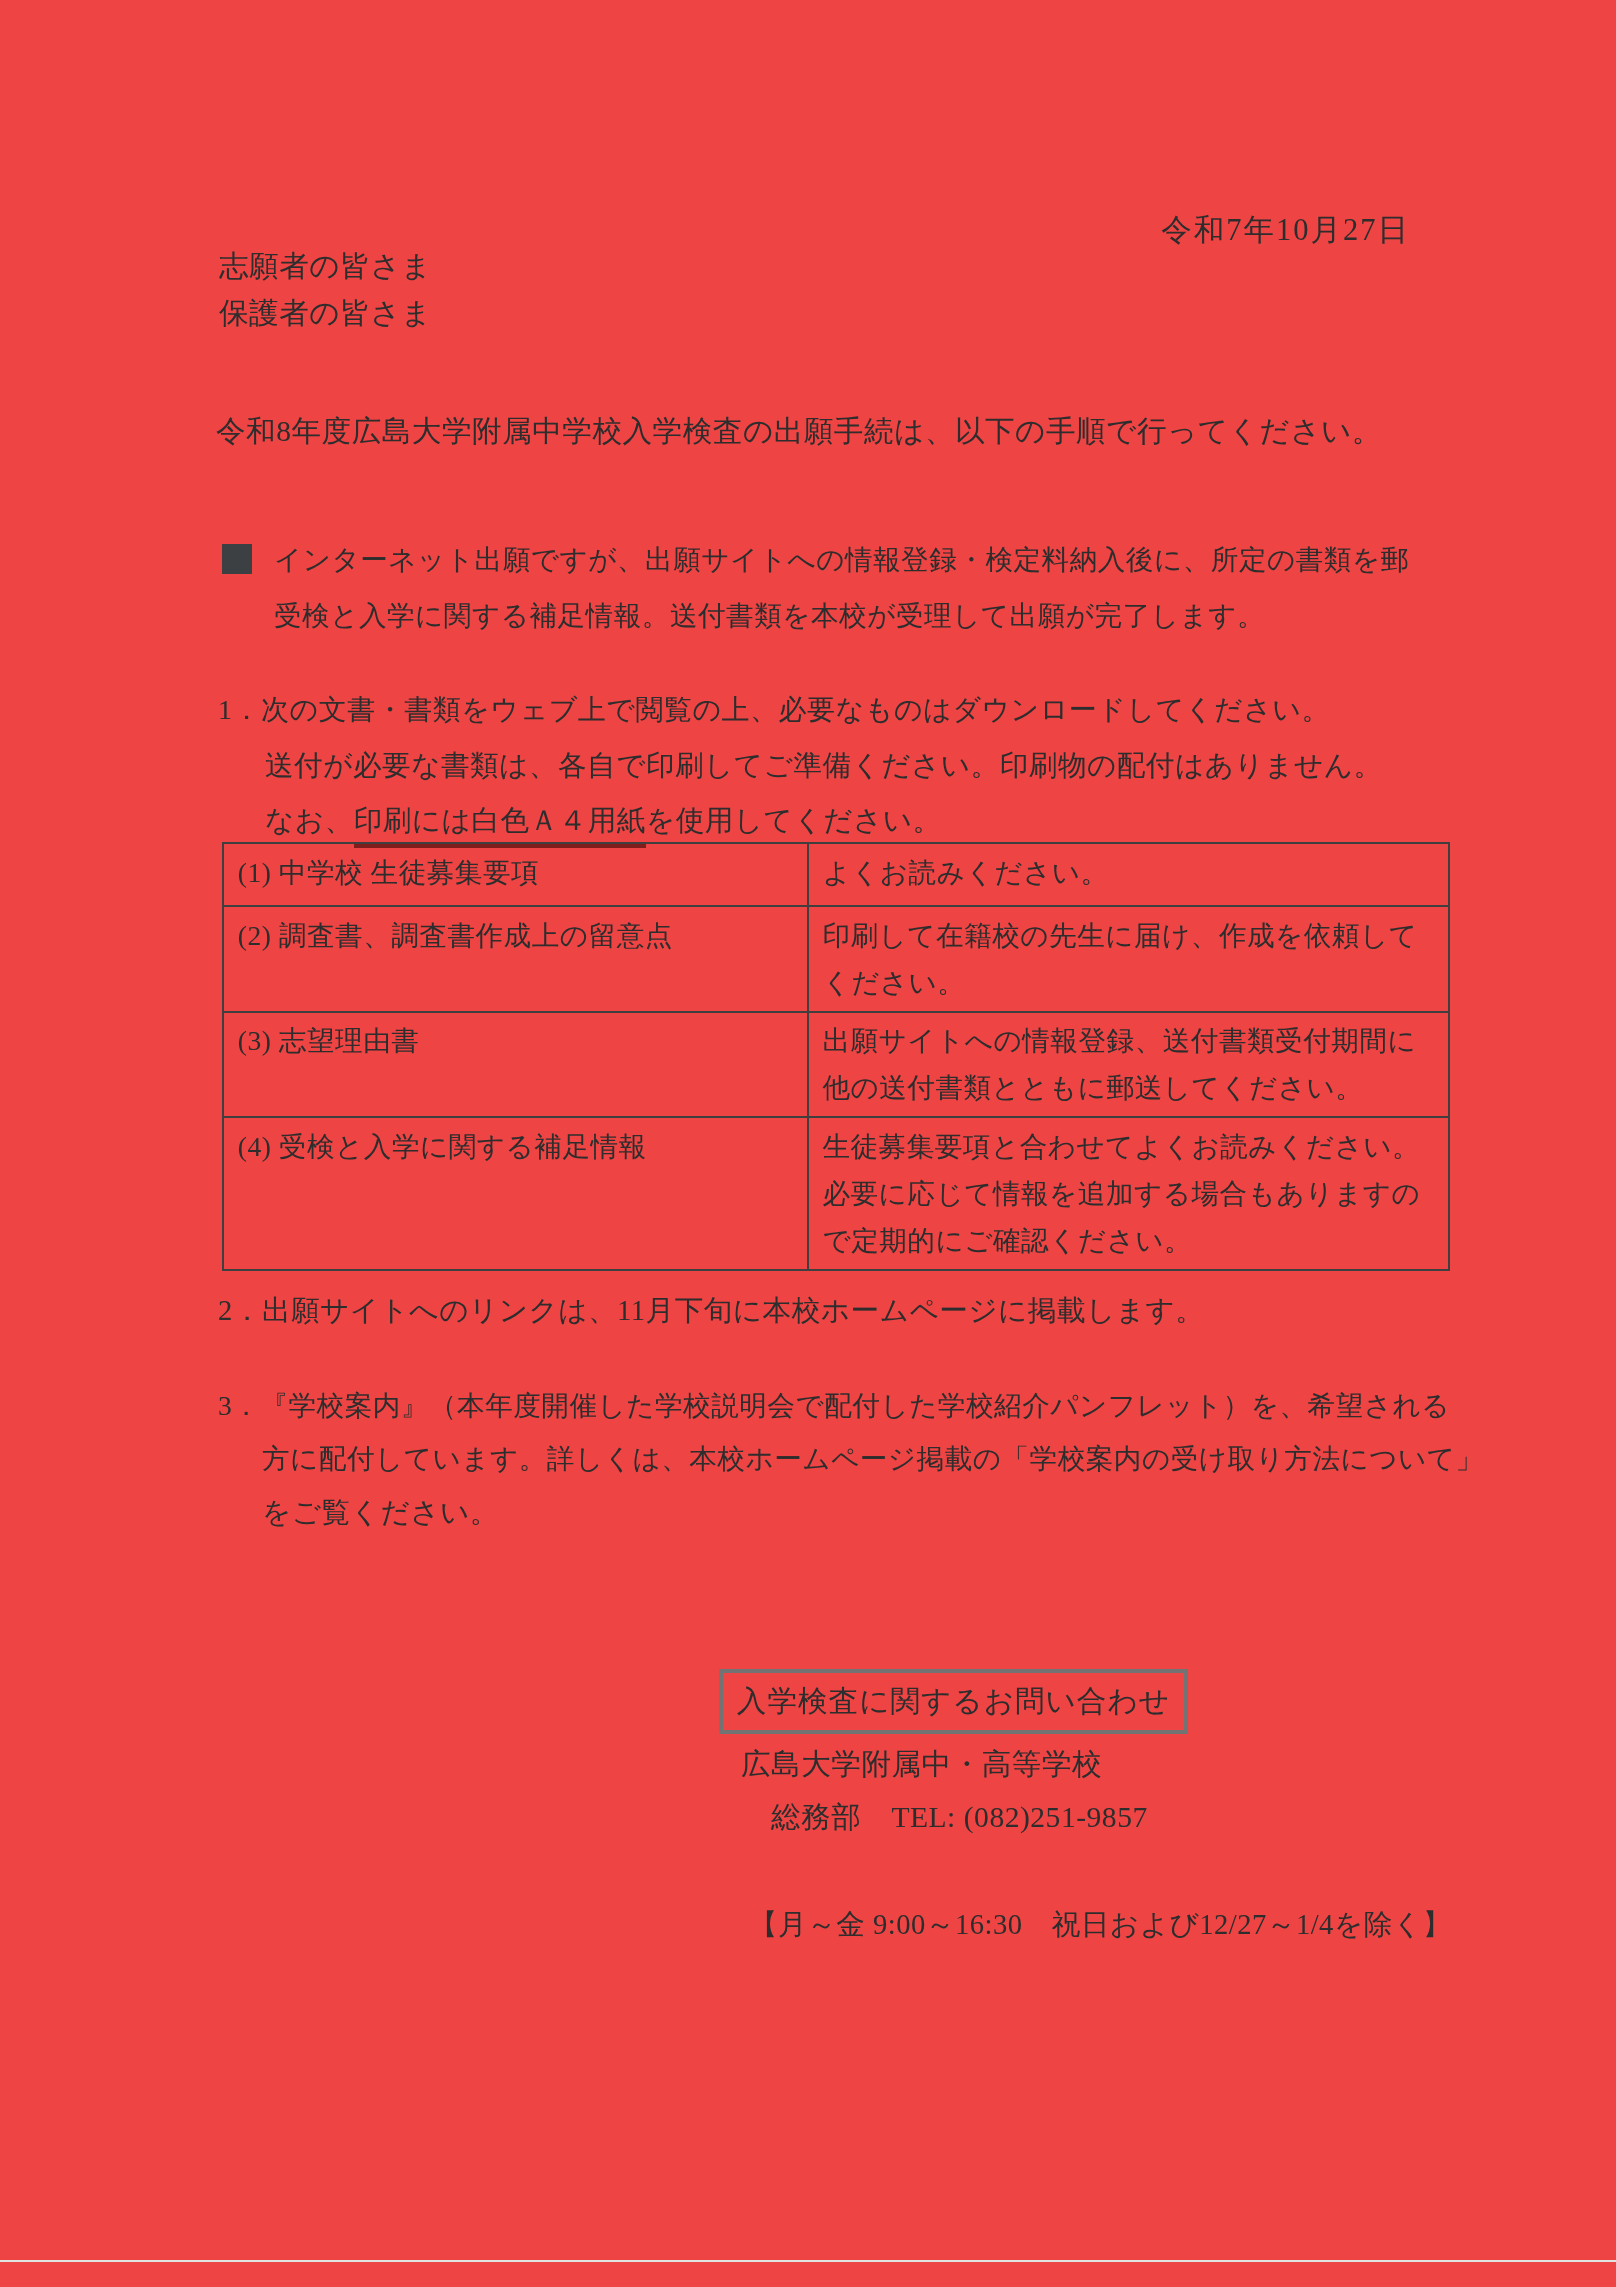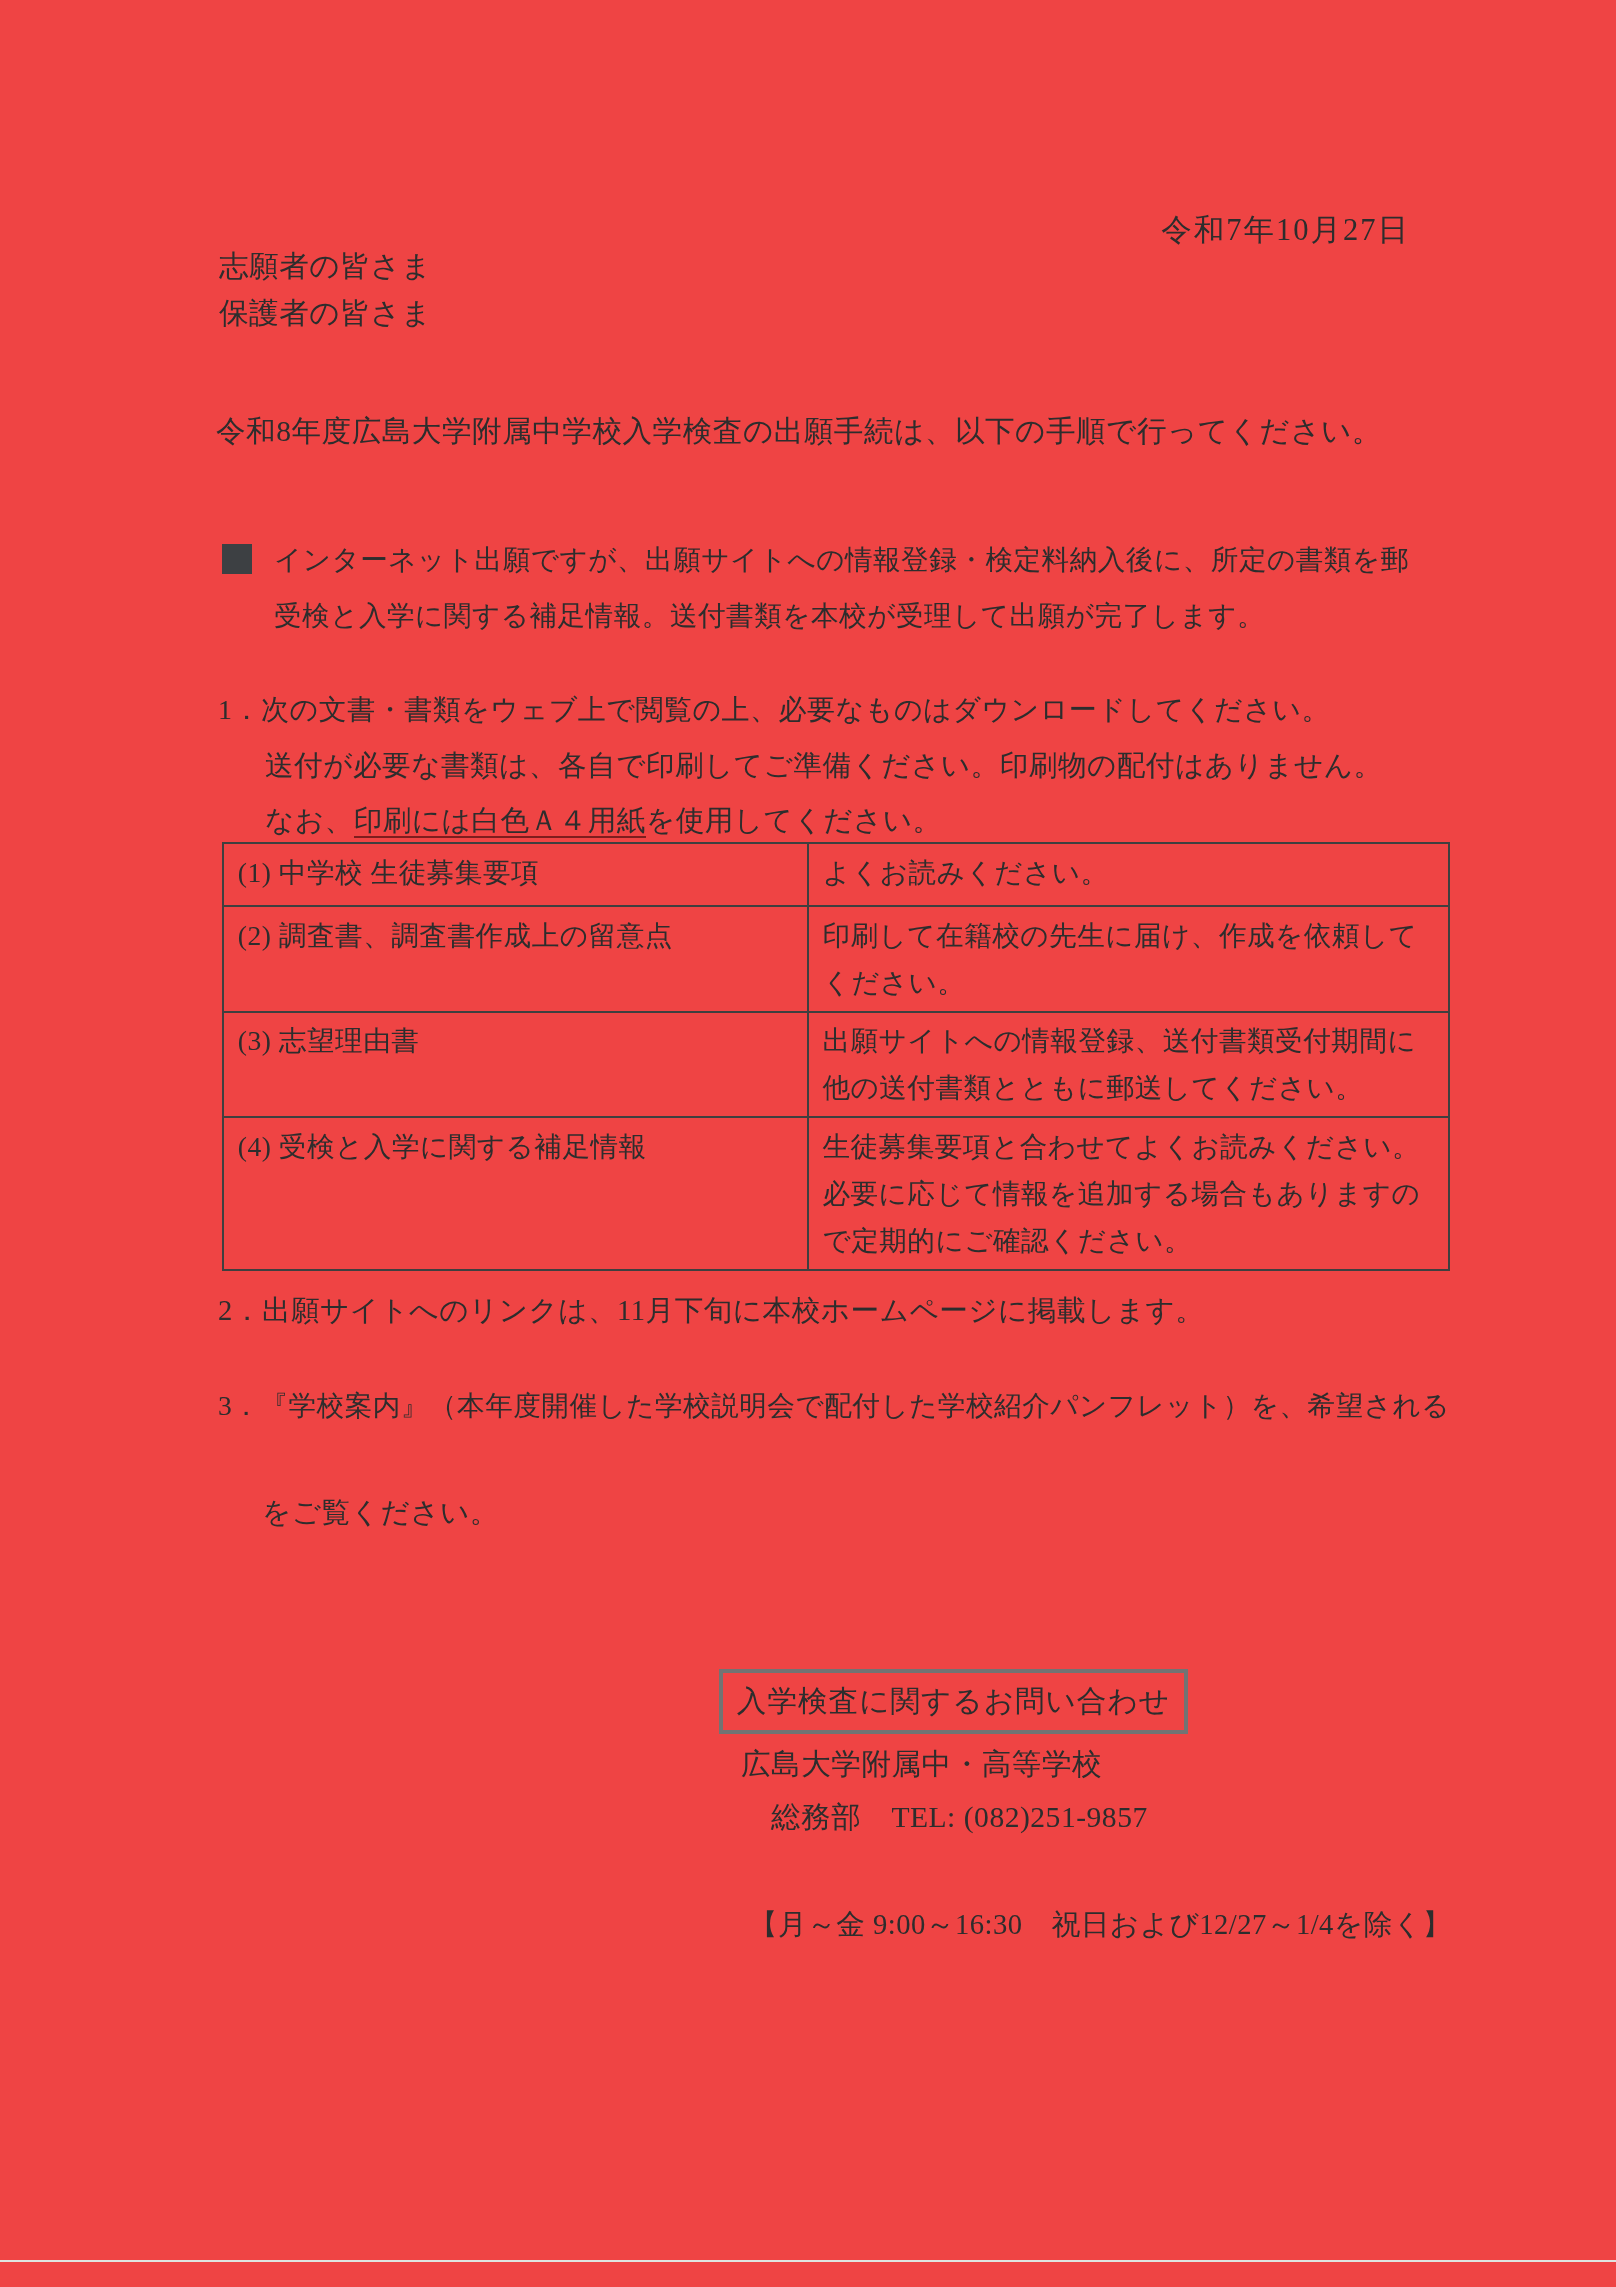--- a/index.html
+++ b/index.html
@@ -41,22 +41,22 @@
     height: 29.6px;
     background: #3d4043;
   }
   .notice-l1 { left: 274px; top: 541px; font-size: 27.6px; }
   .notice-l2 { left: 274px; top: 597px; font-size: 27.6px; }
 
   .step1-l1 { left: 218px; top: 691px; font-size: 28px; }
   .step1-l2 { left: 265px; top: 746px; font-size: 28.6px; }
   .step1-l3 { left: 265px; top: 801px; font-size: 28.6px; }
   .u-seg {
-    border-bottom: 2px solid #7f1d1d;
-    padding-bottom: 0;
+    border-bottom: 6px solid #7f1d1d;
+    padding-bottom: 6px;
   }
 
   .doc-table-wrap {
     position: absolute;
     left: 222px;
     top: 842px;
     width: 1170px;
   }
   table.doc-table {
     width: 1170px;
@@ -149,20 +149,21 @@
           <td class="col-item">(4) 受検と入学に関する補足情報</td>
           <td class="col-desc">生徒募集要項と合わせてよくお読みください。必要に応じて情報を追加する場合もありますので定期的にご確認ください。</td>
         </tr>
       </tbody>
     </table>
   </div>
 
   <div class="line step2">2．出願サイトへのリンクは、11月下旬に本校ホームページに掲載します。</div>
 
   <div class="line step3-l1">3．『学校案内』（本年度開催した学校説明会で配付した学校紹介パンフレット）を、希望される</div>
+  <div class="line step3-l2">方に配付しています。詳しくは、本校ホームページ掲載の「学校案内の受け取り方法について」</div>
   <div class="line step3-l3">をご覧ください。</div>
 
   <div class="contact-box">入学検査に関するお問い合わせ</div>
   <div class="line contact-school">広島大学附属中・高等学校</div>
   <div class="line contact-soumu">総務部　TEL: (082)251-9857</div>
   <div class="line contact-hours">【月～金 9:00～16:30　祝日および12/27～1/4を除く】</div>
 
   <div class="scan-bottom-line"></div>
 
 </div>

